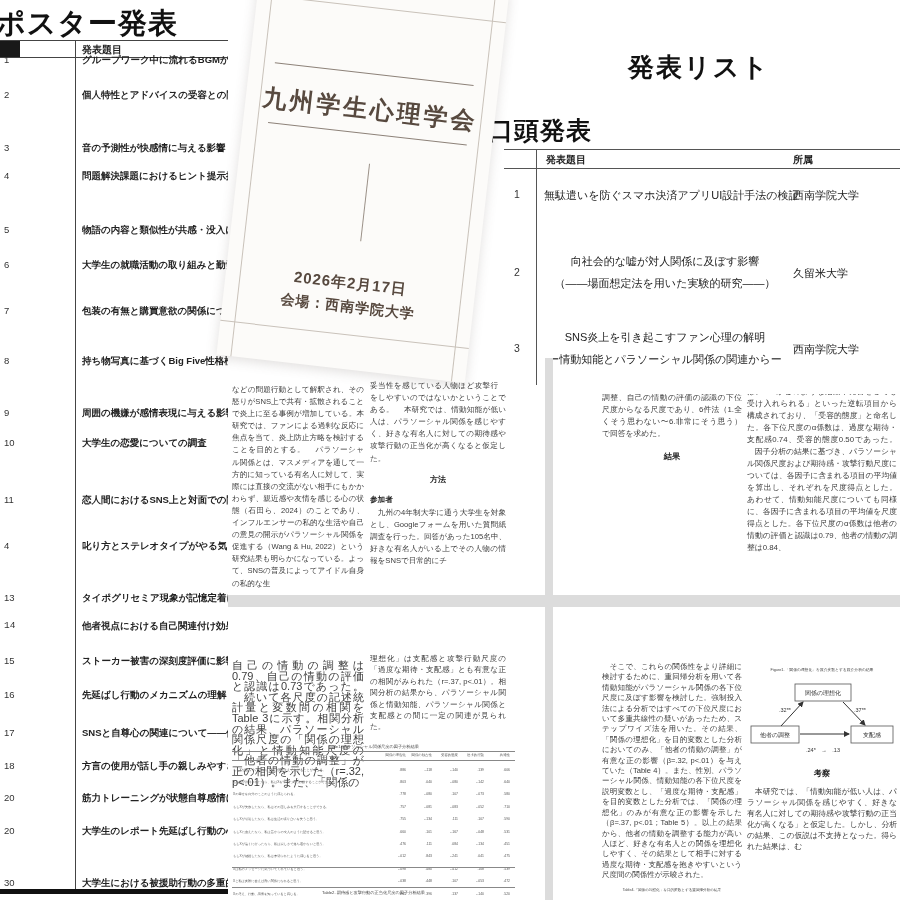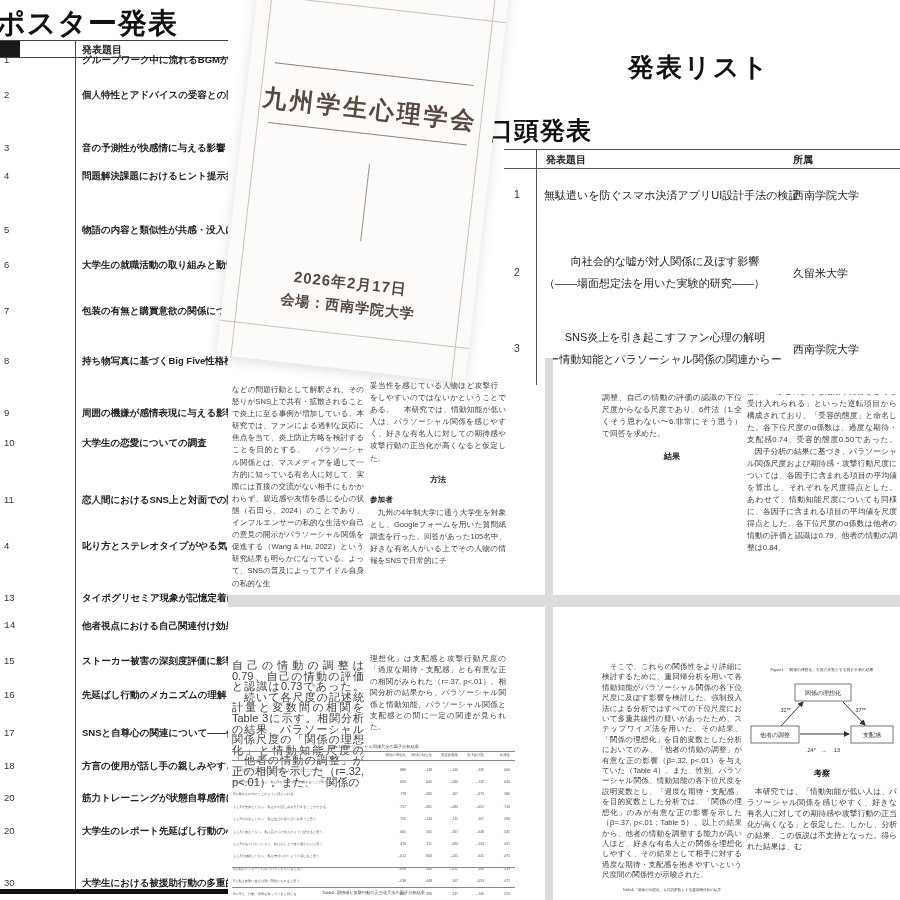--- a/index.html
+++ b/index.html
@@ -162,21 +162,21 @@
     <div id="oral-col-title" class="abs">発表題目</div>
     <div id="oral-col-affil" class="abs">所属</div>
     <div class="abs lline" style="left:6px;top:132px;width:396px;height:1px;"></div>
     <div class="abs lline" style="left:38px;top:113px;width:1px;height:236px;"></div>
     <div id="oral-rows">
         <div class="abs oral-no" style="left: 16px; top: 152px;">1</div>
         <div class="abs oral-line" style="top: 152px; left: 46px; width: 242px; text-align: left;">無駄遣いを防ぐスマホ決済アプリUI設計手法の検証</div>
         <div class="abs oral-affil" style="left: 295px; top: 152px;">西南学院大学</div>
         <div class="abs oral-no" style="left: 16px; top: 230px;">2</div>
         <div class="abs oral-line" style="top: 218px; left: 46px; width: 242px; text-align: center;">向社会的な嘘が対人関係に及ぼす影響</div>
-        <div class="abs oral-line" style="top: 240px; left: 46px; width: 242px; ">（——場面想定法を用いた実験的研究——）</div>
+        <div class="abs oral-line" style="top: 240px; left: 46px; width: 242px; text-align: center;">（——場面想定法を用いた実験的研究——）</div>
         <div class="abs oral-affil" style="left: 295px; top: 230px;">久留米大学</div>
         <div class="abs oral-no" style="left: 16px; top: 306px;">3</div>
         <div class="abs oral-line" style="top: 294px; left: 46px; width: 242px; text-align: center;">SNS炎上を引き起こすファン心理の解明</div>
         <div class="abs oral-line" style="top: 316px; left: 46px; width: 242px; text-align: center;">ー情動知能とパラソーシャル関係の関連からー</div>
         <div class="abs oral-affil" style="left: 295px; top: 306px;">西南学院大学</div>
       </div>
   </div>
 
   <div class="abs band" style="left:228px;top:595px;width:672px;height:12px;"></div>
   <div class="abs band" style="left:545px;top:358px;width:8px;height:542px;"></div>

